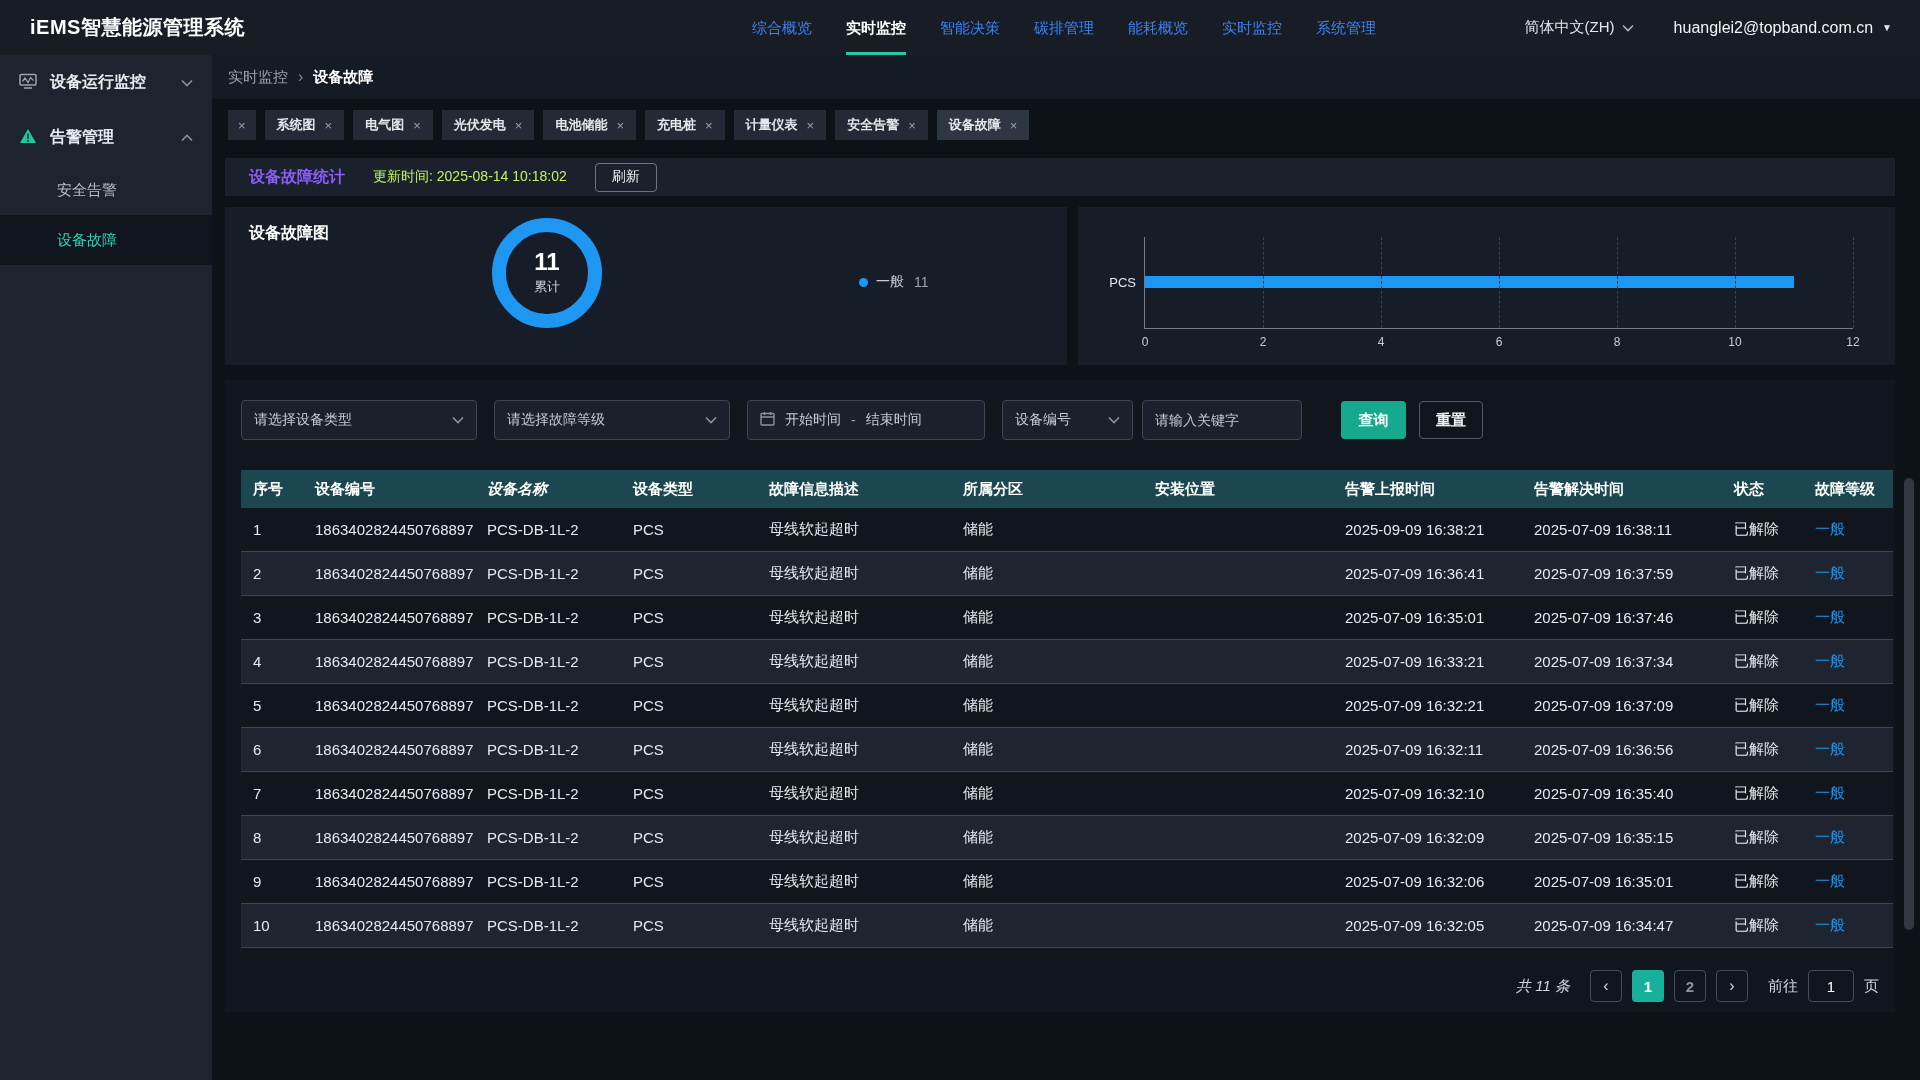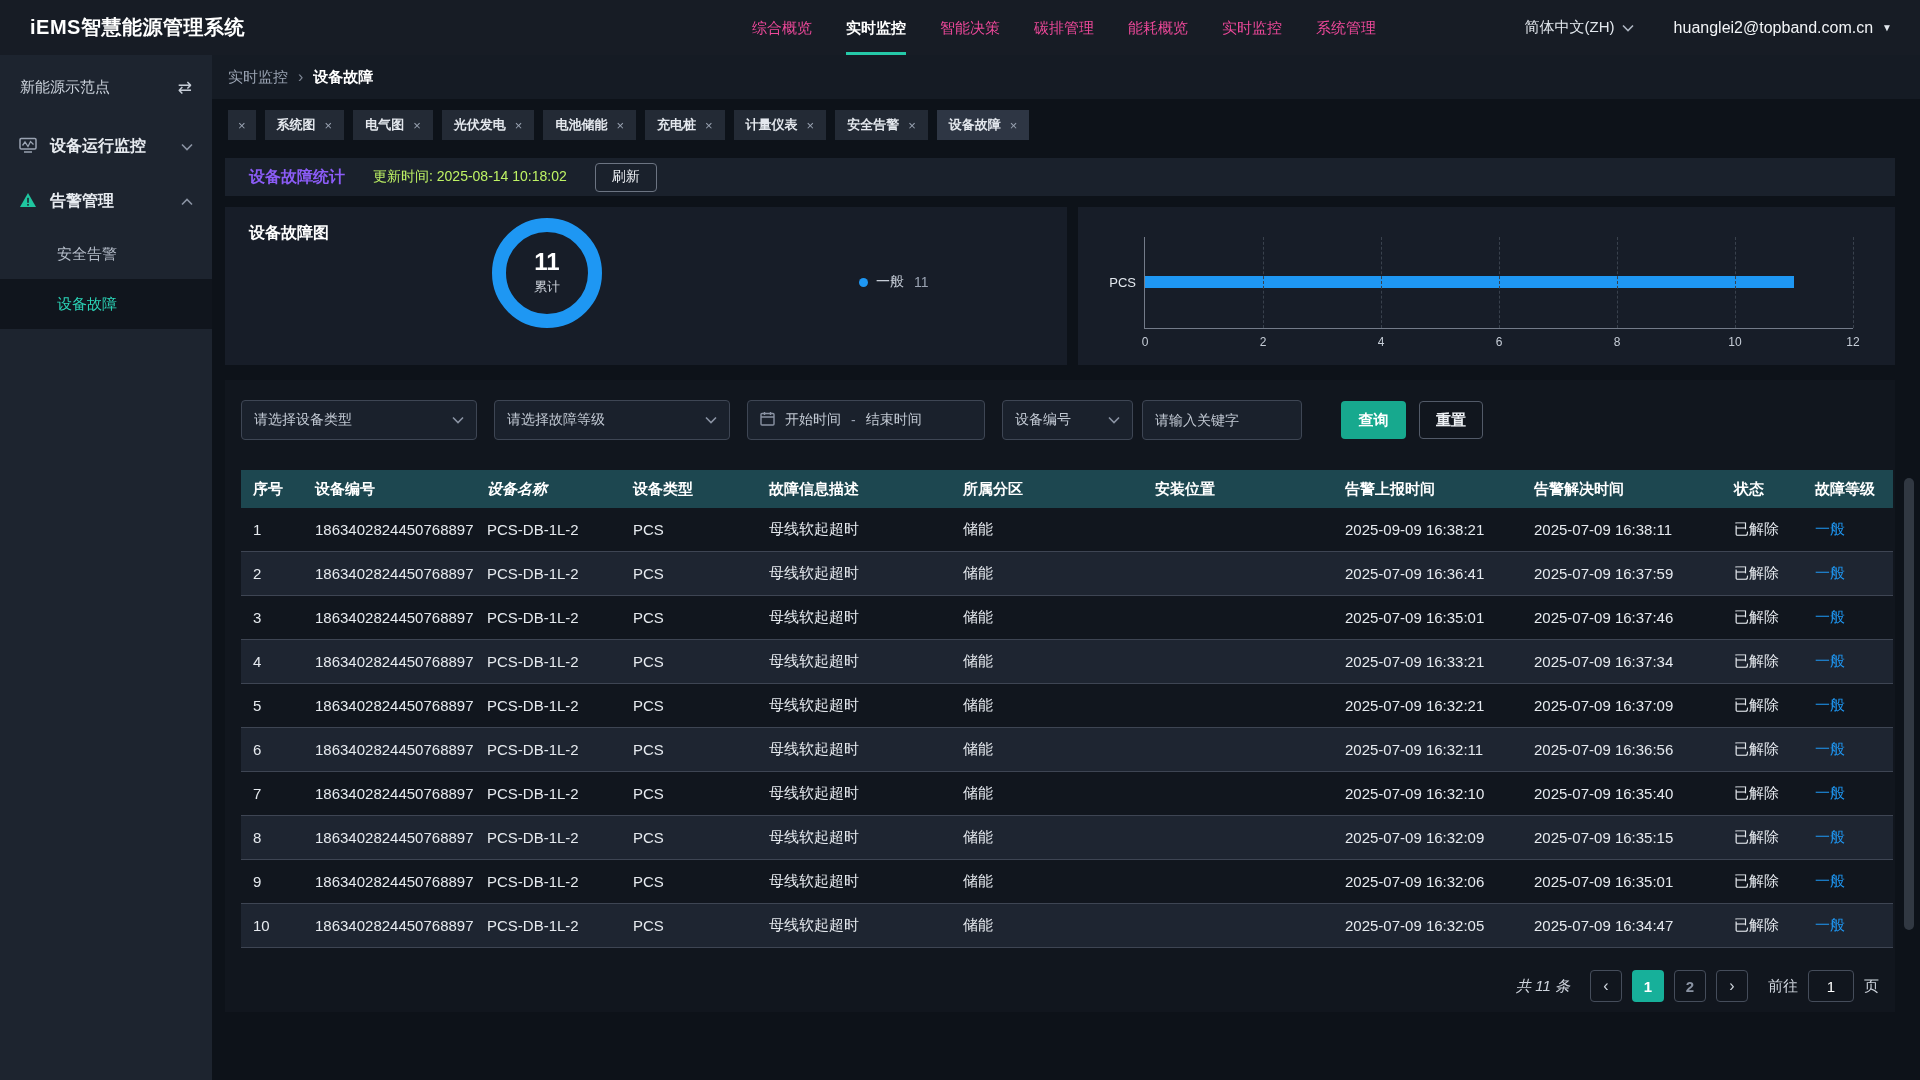--- a/index.html
+++ b/index.html
@@ -6,21 +6,21 @@
   html,body { width:1920px; height:1080px; }
   body {
     position:relative; overflow:hidden;
     background:#0d1219; color:#e8ecf1;
     font-family:"Liberation Sans","DejaVu Sans",sans-serif;
   }
   
   .header { position:absolute; top:0; left:0; right:0; height:55px; background:#171c25; z-index:6; display:flex; align-items:center; }
   .logo { margin-left:30px; font-size:20px; font-weight:bold; letter-spacing:.5px; color:#fff; }
   .top-nav { position:absolute; left:752px; top:0; height:55px; display:flex; gap:34px; align-items:center; }
-  .nav-item { position:relative; height:55px; line-height:55px; font-size:15px; color:#ec4899; cursor:pointer; white-space:nowrap; }
+  .nav-item { position:relative; height:55px; line-height:55px; font-size:15px; color:#3b82f6; cursor:pointer; white-space:nowrap; }
   .nav-item.active { color:#fff; font-weight:bold; }
   .nav-item.active::after { content:""; position:absolute; left:0; right:0; bottom:0; height:3px; background:#25c9a8; }
   .header-right { position:absolute; right:28px; top:0; height:55px; display:flex; align-items:center; gap:40px; }
   .lang { display:flex; align-items:center; gap:7px; font-size:15px; color:#e2e7ed; cursor:pointer; }
   .user { display:flex; align-items:center; gap:9px; font-size:16px; color:#f2f4f7; cursor:pointer; }
   .tri-down { font-size:10px; color:#e2e7ed; }
   .chev svg { display:block; }
   
   .sidebar { position:absolute; top:55px; left:0; bottom:0; width:212px; background:#1d242f; z-index:5; }
   .site-row { height:64px; display:flex; align-items:center; justify-content:space-between; padding:0 20px; color:#ccd3dc; font-size:15px; }
@@ -119,24 +119,20 @@
       </span>
     </div>
     <div class="user">
       <span>huanglei2@topband.com.cn</span>
       <span class="tri-down">▼</span>
     </div>
   </div>
 </div>
 
 <div class="sidebar">
-  <div class="site-row">
-    <span>新能源示范点</span>
-    <span class="swap-icon">⇄</span>
-  </div>
 
 
   <div class="menu-group">
     <span>
       <svg width="18" height="18" viewBox="0 0 18 18">
           <rect x="1" y="2.5" width="16" height="10.5" rx="1.2" fill="none" stroke="#9aa3b2" stroke-width="1.5"></rect>
           <polyline points="3.5,9.5 6,6 9,10.5 11.5,5.5 14.5,8.5" fill="none" stroke="#9aa3b2" stroke-width="1.3"></polyline>
           <path d="M5 16h8" stroke="#9aa3b2" stroke-width="1.5"></path>
         </svg>
     </span>

